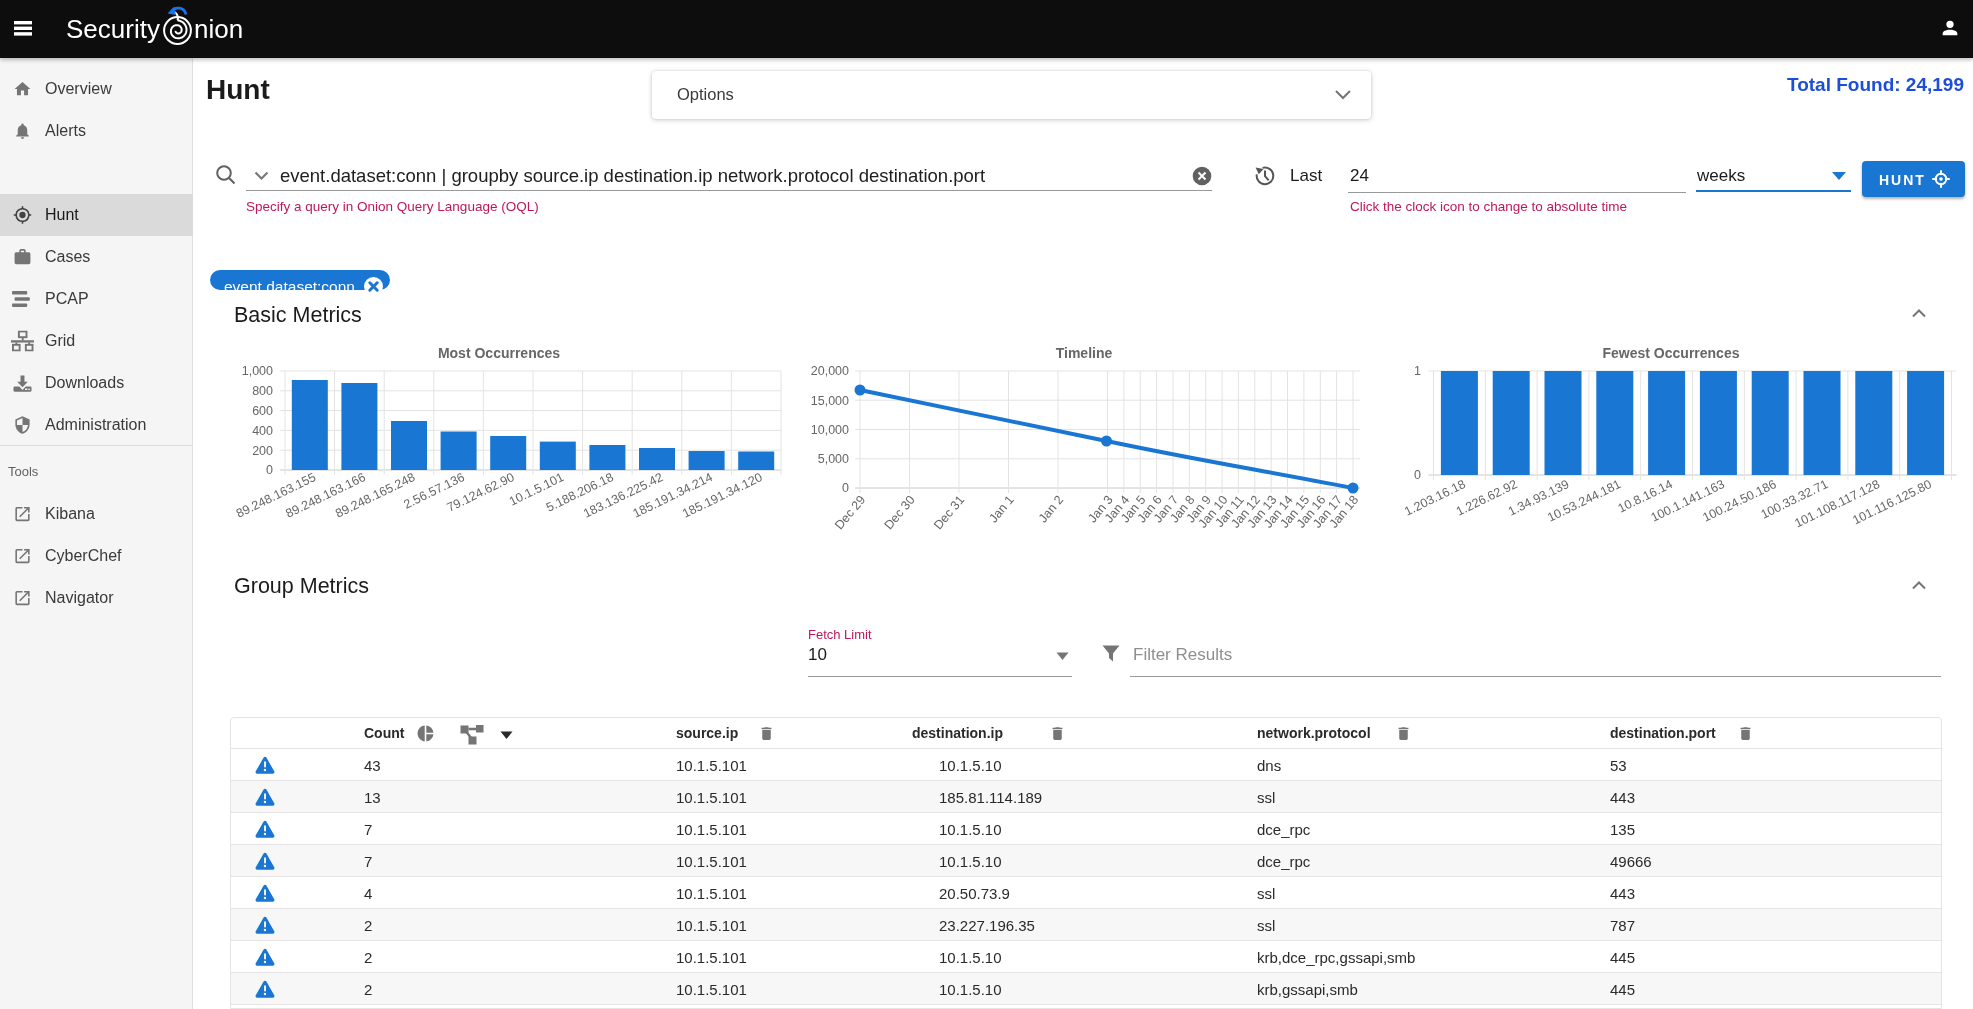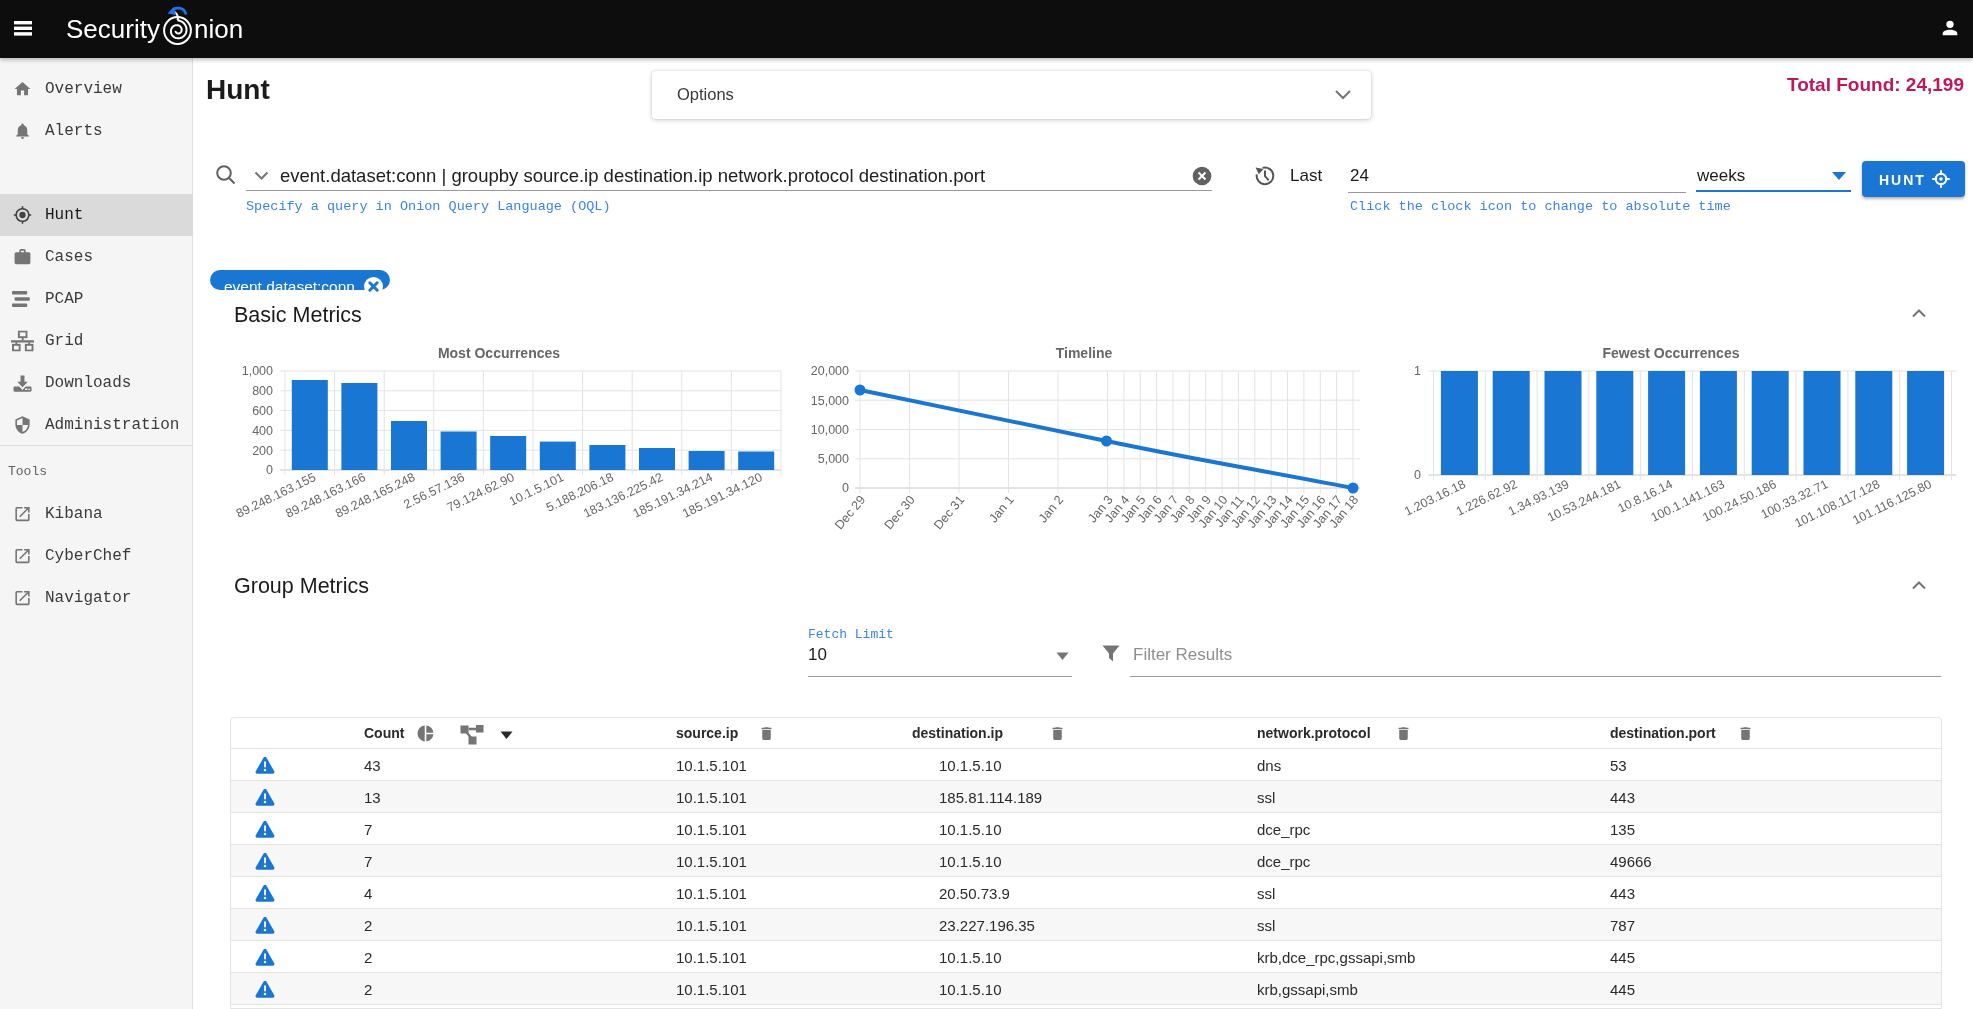--- a/index.html
+++ b/index.html
@@ -2,35 +2,35 @@
 <html><head>
 <meta charset="utf-8">
 <style>
 * { margin:0; padding:0; box-sizing:border-box; }
 html,body { width:1973px; height:1009px; overflow:hidden; background:#fff;
   font-family:"Liberation Sans", sans-serif; position:relative; }
 .abs { position:absolute; }
 .nav { left:0; top:0; width:1973px; height:58px; background:#0e0d0d;
   box-shadow:0 2px 4px rgba(0,0,0,.25); z-index:30; }
 .side { left:0; top:58px; width:193px; height:951px; background:#f5f5f5;
-  border-right:1px solid #e0e0e0; z-index:20;font-family:Liberation Mono, monospace; }
+  border-right:1px solid #e0e0e0; z-index:20; }
 .sitem { left:0; width:193px; height:42px; }
 .sitem.active { background:#dadada; }
 .slabel { position:absolute; left:45px; top:50%; transform:translateY(-50%);
   font-size:16px; color:#3a3a3a; white-space:nowrap; }
 .sicon { position:absolute; left:13px; top:50%; transform:translateY(-50%); width:19px; height:19px; }
 .sdiv { left:0; top:387px; width:193px; height:1px; background:#dcdcdc; }
 .stools { left:8px; top:406px; font-size:13px; color:#616161; }
 h1.hunt { left:206px; top:74px; font-size:28px; font-weight:bold; color:#1b1b1b; }
 .options { left:652px; top:71px; width:719px; height:48px; background:#fff; border-radius:4px;
   box-shadow:0 1px 5px rgba(0,0,0,.2), 0 0 2px rgba(0,0,0,.12); }
 .options span { position:absolute; left:25px; top:14px; font-size:16.5px; color:#3a3a3a; }
-.total { right:9px; top:74px; font-size:19px; font-weight:bold; color:#be185d; }
+.total { right:9px; top:74px; font-size:19px; font-weight:bold; color:#1d4ed8; }
 .qtext { left:280px; top:165px; font-size:18.5px; color:#202020; white-space:nowrap; }
-.hintt { font-size:13.5px; color:#3b82f6;font-family:Liberation Mono, monospace; }
+.hintt { font-size:13.5px; color:#be185d; }
 .uline { height:1px; background:#999; }
 .chip { left:210px; top:242px; width:180px; height:20px; border-radius:16px; background:#1976d2;margin-top:28px; }
 .chip span { position:absolute; left:14px; top:8px; font-size:15.5px; color:#fff; }
 .sect { font-size:21.5px; color:#1b1b1b; }
 .btn { left:1862px; top:161px; width:103px; height:36px; background:#1976d2; border-radius:4px;
   box-shadow:0 2px 3px rgba(0,0,0,.3); }
 .btn span { position:absolute; left:17px; top:11px; font-size:14px; font-weight:bold; letter-spacing:2px; color:#fff; }
 .tbl { left:230px; top:717px; width:1712px; height:292px; border:1px solid #e4e4e4;
   border-radius:4px 4px 0 0; background:#fff; overflow:hidden; }
 .trow { position:absolute; left:0; width:1710px; height:32px; border-top:1px solid #e4e4e4; }

